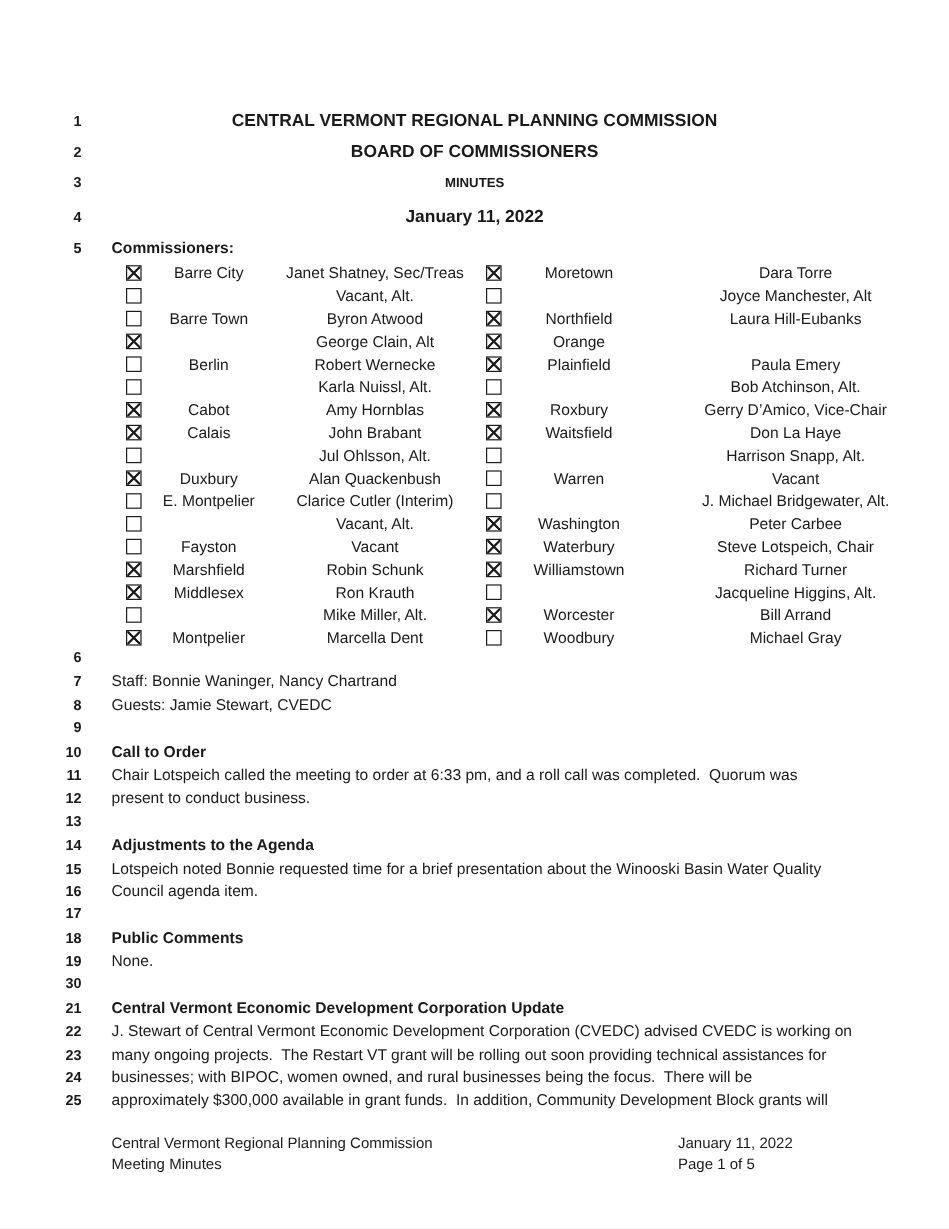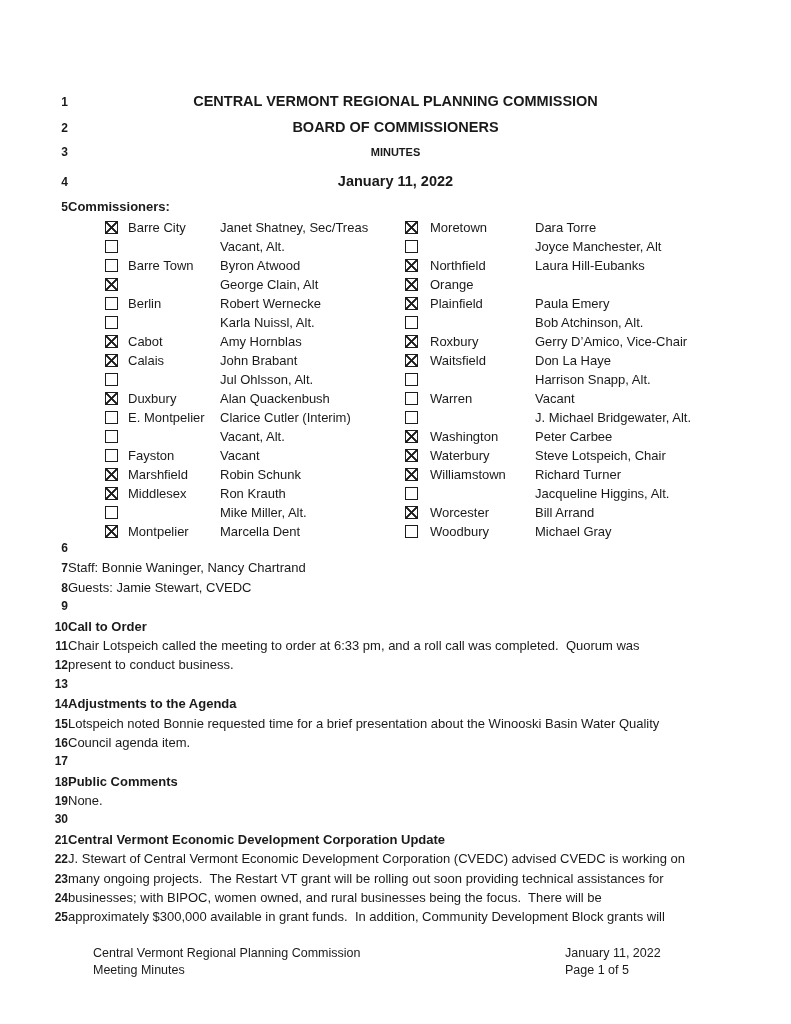--- a/index.html
+++ b/index.html
@@ -18,26 +18,26 @@
   
   .hrow { height:26px; }
   .hrow .hcontent {
     flex:1; margin-left:25px; margin-right:93px; text-align:center;
     font-weight:700; font-size:14.5px; white-space:pre;
   }
   .hrow.h3 { height:28px; }
   .hrow.h3 .hcontent { font-size:11px; }
   
   .brow { height:19px; }
-  .line-text { font-size:13px; white-space:pre; }
+  .line-text { margin-left:25px; font-size:13px; white-space:pre; }
   .bold { font-weight:700; }
   .comm-row {
     display:grid;
     grid-template-columns:12px 23px 92px 185px 25px 105px auto;
-    align-items:center; height:19px; margin-left:93px; font-size:13px;
+    align-items:center; height:19px; margin-left:93px; font-size:13px;text-align:center;
   }
   .cb {
     width:11px; height:11px; border:1.5px solid #1c1c1c; box-sizing:content-box;
     position:relative; background:#fff;
   }
   .cb.checked::before {
     content:""; position:absolute; inset:0;
     background:
       linear-gradient(45deg,  transparent 42%, #1c1c1c 46%, #1c1c1c 54%, transparent 58%),
       linear-gradient(-45deg, transparent 42%, #1c1c1c 46%, #1c1c1c 54%, transparent 58%);

